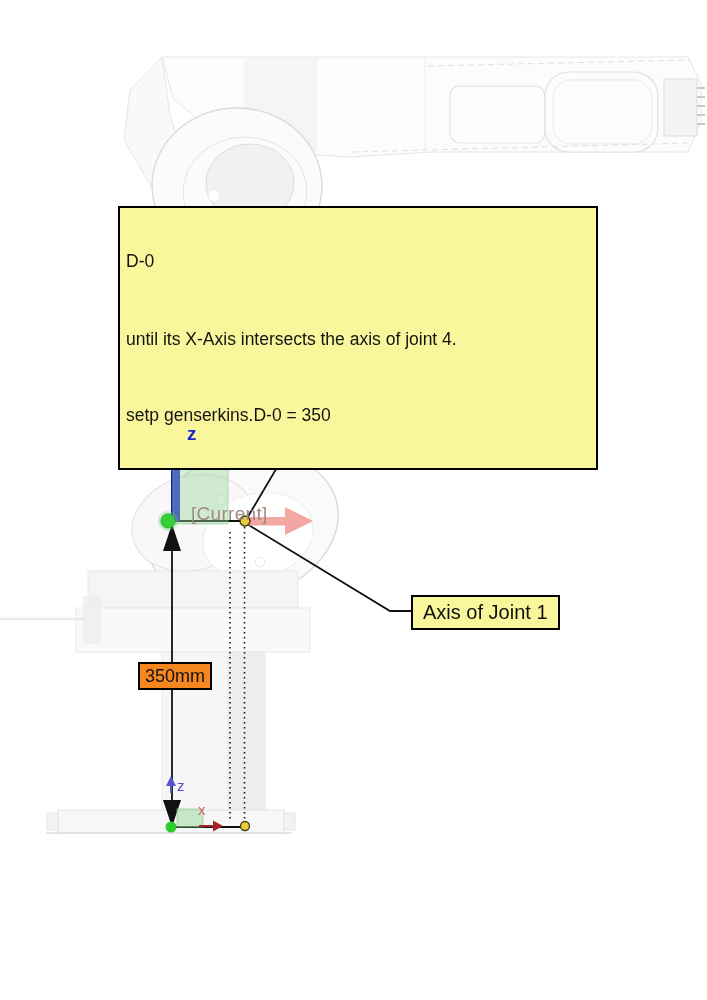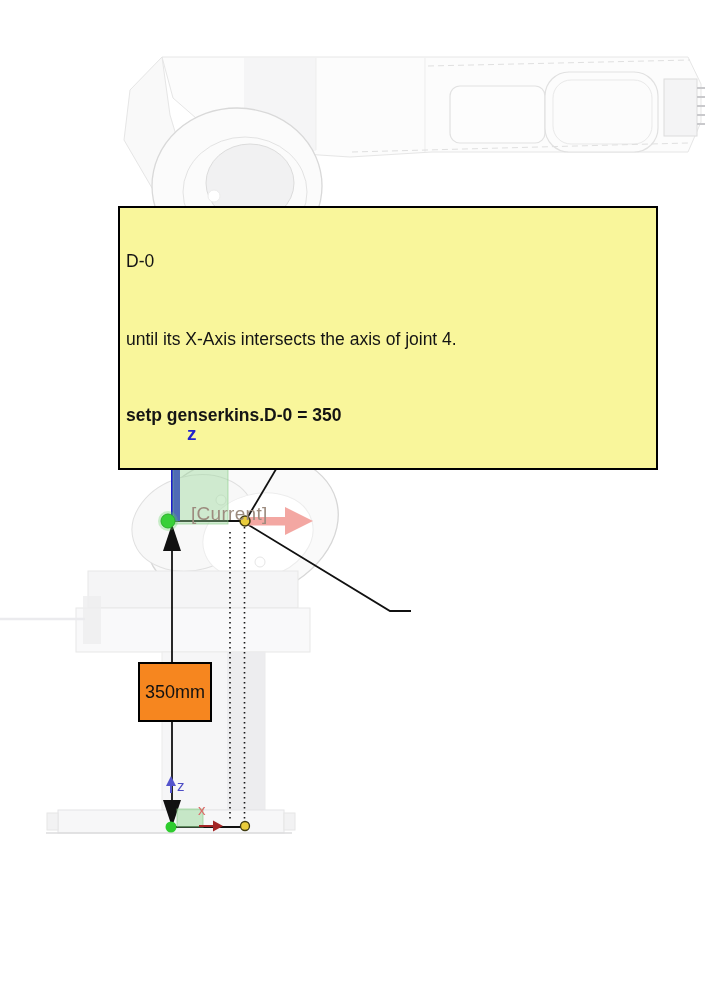--- a/index.html
+++ b/index.html
@@ -3,37 +3,37 @@
 <meta charset="utf-8">
 <style>
   html,body{margin:0;padding:0;background:#fff;}
   #figure{
     position:relative;width:707px;height:1000px;background:#ffffff;
     font-family:"Liberation Sans",sans-serif;overflow:hidden;
   }
   #scene{position:absolute;left:0;top:0;}
   .overlay{position:absolute;box-sizing:border-box;}
   #callout{
-    left:118px;top:206px;width:540px;
+    left:118px;top:206px;width:480px;
     background:#f9f69b;border:2px solid #000;
     padding:3px 6px;color:#141414;
     font-size:17.5px;line-height:20px;white-space:pre-wrap;
   }
   #callout .title{margin:0 0 18px 0;}
-  #callout .command{margin:16px 0 0 0;font-weight:bold;}
+  #callout .command{margin:16px 0 0 0;}
   #axis-label{
     left:411px;top:595px;
     background:#f9f69b;border:2px solid #000;
     padding:2px 10px;font-size:20px;line-height:27px;color:#111;
     white-space:nowrap;
   }
   #dim-label{
     left:138px;top:662px;
     background:#f6861f;border:2px solid #000;
-    padding:17px 5px;font-size:18px;line-height:22px;color:#111;
+    padding:1px 5px;font-size:18px;line-height:22px;color:#111;
     white-space:nowrap;
   }
   #current-label{
     left:191px;top:503px;font-size:19px;color:#9c8b7e;letter-spacing:.3px;
   }
   #z-top-label{left:187px;top:423px;font-size:19px;font-weight:600;color:#2222cc;}
   #z-base-label{left:177px;top:777px;font-size:15px;color:#4d4dc5;}
   #x-base-label{left:198px;top:801px;font-size:15px;color:#dd6a6a;}
 </style>
 </head>
@@ -113,20 +113,21 @@
     <circle cx="171" cy="827" r="5.5" fill="#2ecc2e"></circle>
     <circle cx="245" cy="826" r="4.5" fill="#eacd3c" stroke="#3f3a10" stroke-width="1.3"></circle>
   </svg>
 
   <div id="callout" class="overlay">
     <div class="title">D-0</div>
     <div class="body">until its X-Axis intersects the axis of joint 4.</div>
     <div class="command">setp genserkins.D-0 = 350</div>
   </div>
 
+  <div id="axis-label" class="overlay">Axis of Joint 1</div>
 
   <div id="dim-label" class="overlay">350mm</div>
 
   <div id="current-label" class="overlay">[Current]</div>
 
   <div id="z-top-label" class="overlay">z</div>
 
   <div id="z-base-label" class="overlay">z</div>
 
   <div id="x-base-label" class="overlay">x</div>

